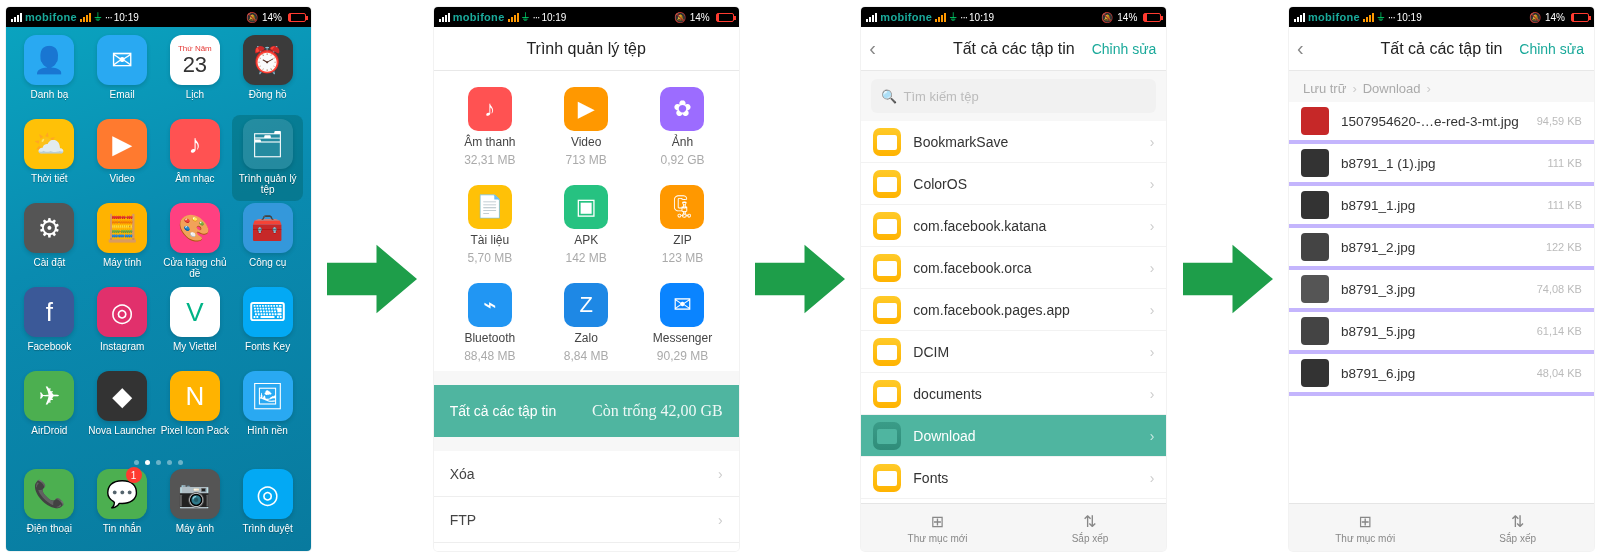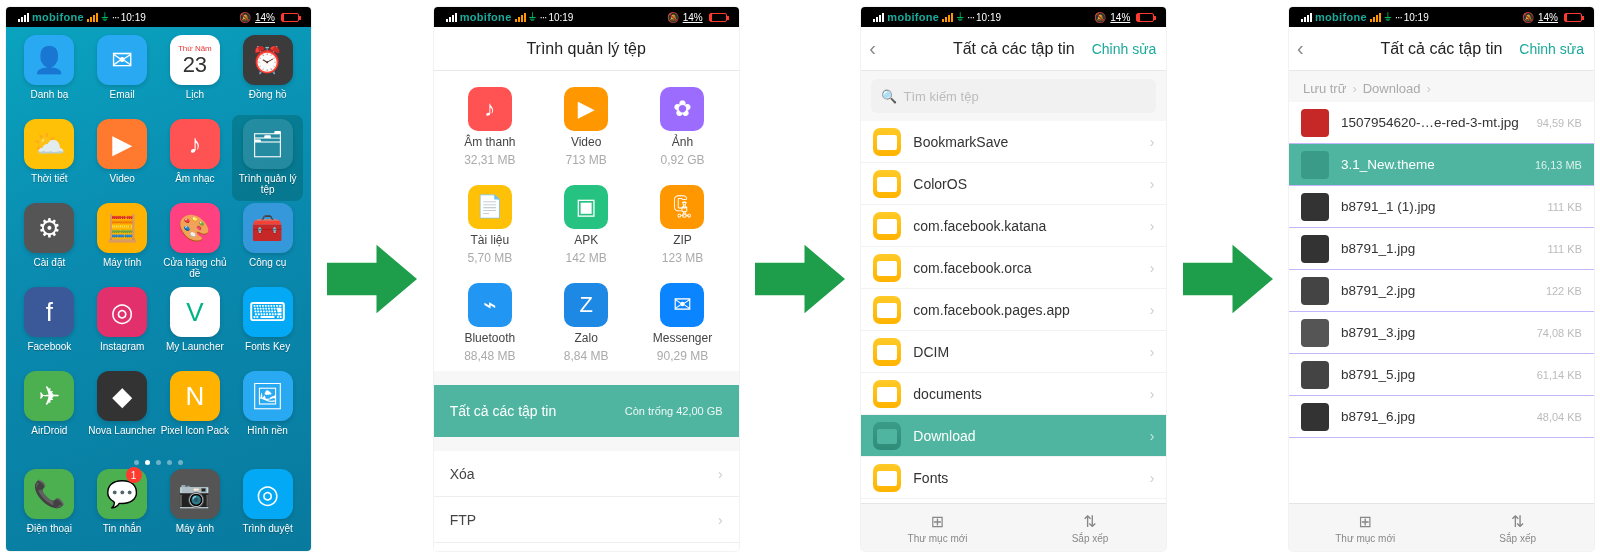--- a/index.html
+++ b/index.html
@@ -35,27 +35,27 @@
   .arrow svg { display: block; }
 
   
   .status {
     height: 20px;
     background: #000;
     color: #fff;
     display: flex;
     align-items: center;
     font-size: 10px;
-    padding: 0 12px;
+    padding: 0 5px;
     gap: 3px;
   }
   .status .carrier { color: #1aa99a; font-weight: 600; letter-spacing: .3px; font-size: 11px;}
   .status .spacer { flex: 1; }
   .status .time::before { content: "···"; margin-right: 2px; letter-spacing: -1px;}
-  .status .batt { color:#fff;text-decoration:underline; }
+  .status .batt { color:#fff; }
   .status .batt-icon {
     width: 18px; height: 9px; border: 1px solid #ff3b30; border-radius: 2px; display:inline-block; position:relative; margin-left:3px;
   }
   .status .batt-icon::after{content:""; position:absolute; right:-3px; top:2px; width:2px; height:4px; background:#ff3b30;}
   .status .batt-icon::before{content:""; position:absolute; left:0; top:0; bottom:0; width:14%; background:#ff3b30;}
   .status .sig {
     display:inline-flex; align-items:flex-end; gap:1px; height:9px;
   }
   .status .sig i{ width:2px; background:#fff; display:block;}
   .status .sig i:nth-child(1){height:3px}
@@ -125,21 +125,21 @@
     background:#fff;
   }
   .cat { display:flex; flex-direction:column; align-items:center; gap:4px; font-size:12px; color:#444;}
   .cat .ic { width:44px; height:44px; border-radius:10px; display:flex; align-items:center; justify-content:center; font-size:22px; color:#fff;}
   .cat .sub { font-size:12px; color:#aaa;}
   .allfiles {
     margin-top:14px; background:#4fb5a0; color:#fff;
     height:52px; display:flex; align-items:center; padding:0 16px;
     font-size:14px; justify-content:space-between;
   }
-  .allfiles .free{ font-size:11px; opacity:.9;}
+  .allfiles .free{ font-size:16px; opacity:.9;font-family:Liberation Serif, serif;}
   .plain-list { background:#fff; margin-top:14px;}
   .plain-list .row{ height:46px; display:flex; align-items:center; padding:0 16px; font-size:14px; color:#444; border-bottom:1px solid #eee; justify-content:space-between;}
   .plain-list .row .chev{ color:#ccc;}
 
   
   .searchbox {
     margin:8px 10px; background:#f1f1f1; border-radius:6px;
     height:34px; display:flex; align-items:center; padding:0 10px;
     color:#bbb; font-size:13px; gap:6px;
   }
@@ -165,21 +165,21 @@
   }
   .bottombar .btn{ flex:1; display:flex; flex-direction:column; align-items:center; justify-content:center; font-size:10px; color:#888; gap:2px;}
   .bottombar .btn .g{ font-size:16px;}
 
   
   .breadcrumb{ padding:10px 14px 6px; font-size:13px; color:#aaa; display:flex; gap:6px; align-items:center;}
   .breadcrumb .sep{color:#ccc;}
   .dlist{ background:#fff;}
   .dlist .row{
     height:42px; display:flex; align-items:center; padding:0 12px;
-    border-bottom:1px solid #c4b5fd; gap:12px; font-size:13.5px; color:#333;
+    border-bottom:4px solid #c4b5fd; gap:12px; font-size:13.5px; color:#333;
   }
   .dlist .row .thumb{
     width:28px; height:28px; border-radius:4px; background:#555;
     display:flex; align-items:center; justify-content:center; color:#fff; font-size:13px;
   }
   .dlist .row .size{ margin-left:auto; color:#bbb; font-size:11px;}
   .dlist .row.selected{ background:#4fb5a0; color:#fff;}
   .dlist .row.selected .size{ color:rgba(255,255,255,.8);}
   .dlist .row.selected .thumb{ background:#3a9c88;}
 
@@ -265,21 +265,21 @@
         <div class="app">
           <div class="ic" style="background:#3b5998;">f</div>
           <span class="lbl">Facebook</span>
         </div>
         <div class="app">
           <div class="ic" style="background:#e1306c;">◎</div>
           <span class="lbl">Instagram</span>
         </div>
         <div class="app">
           <div class="ic" style="background:#ffffff;color:#00b386">V</div>
-          <span class="lbl">My Launcher</span>
+          <span class="lbl">My Viettel</span>
         </div>
         <div class="app">
           <div class="ic" style="background:#03a9f4;">⌨</div>
           <span class="lbl">Fonts Key</span>
         </div>
         <div class="app">
           <div class="ic" style="background:#4caf50;">✈</div>
           <span class="lbl">AirDroid</span>
         </div>
         <div class="app">
@@ -562,25 +562,20 @@
       <span class="sep">›</span>
       <span>Download</span>
       <span class="sep">›</span>
     </div>
     <div class="dlist" id="dlist" style="flex:1;overflow:hidden;">
         <div class="row">
           <span class="thumb" style="background:#c62828"></span>
           <span>1507954620-…e-red-3-mt.jpg</span>
           <span class="size">94,59 KB</span>
         </div>
-        <div class="row selected">
-          <span class="thumb" style="background:#3a9c88"></span>
-          <span>3.1_New.theme</span>
-          <span class="size">16,13 MB</span>
-        </div>
         <div class="row">
           <span class="thumb" style="background:#333"></span>
           <span>b8791_1 (1).jpg</span>
           <span class="size">111 KB</span>
         </div>
         <div class="row">
           <span class="thumb" style="background:#333"></span>
           <span>b8791_1.jpg</span>
           <span class="size">111 KB</span>
         </div>

